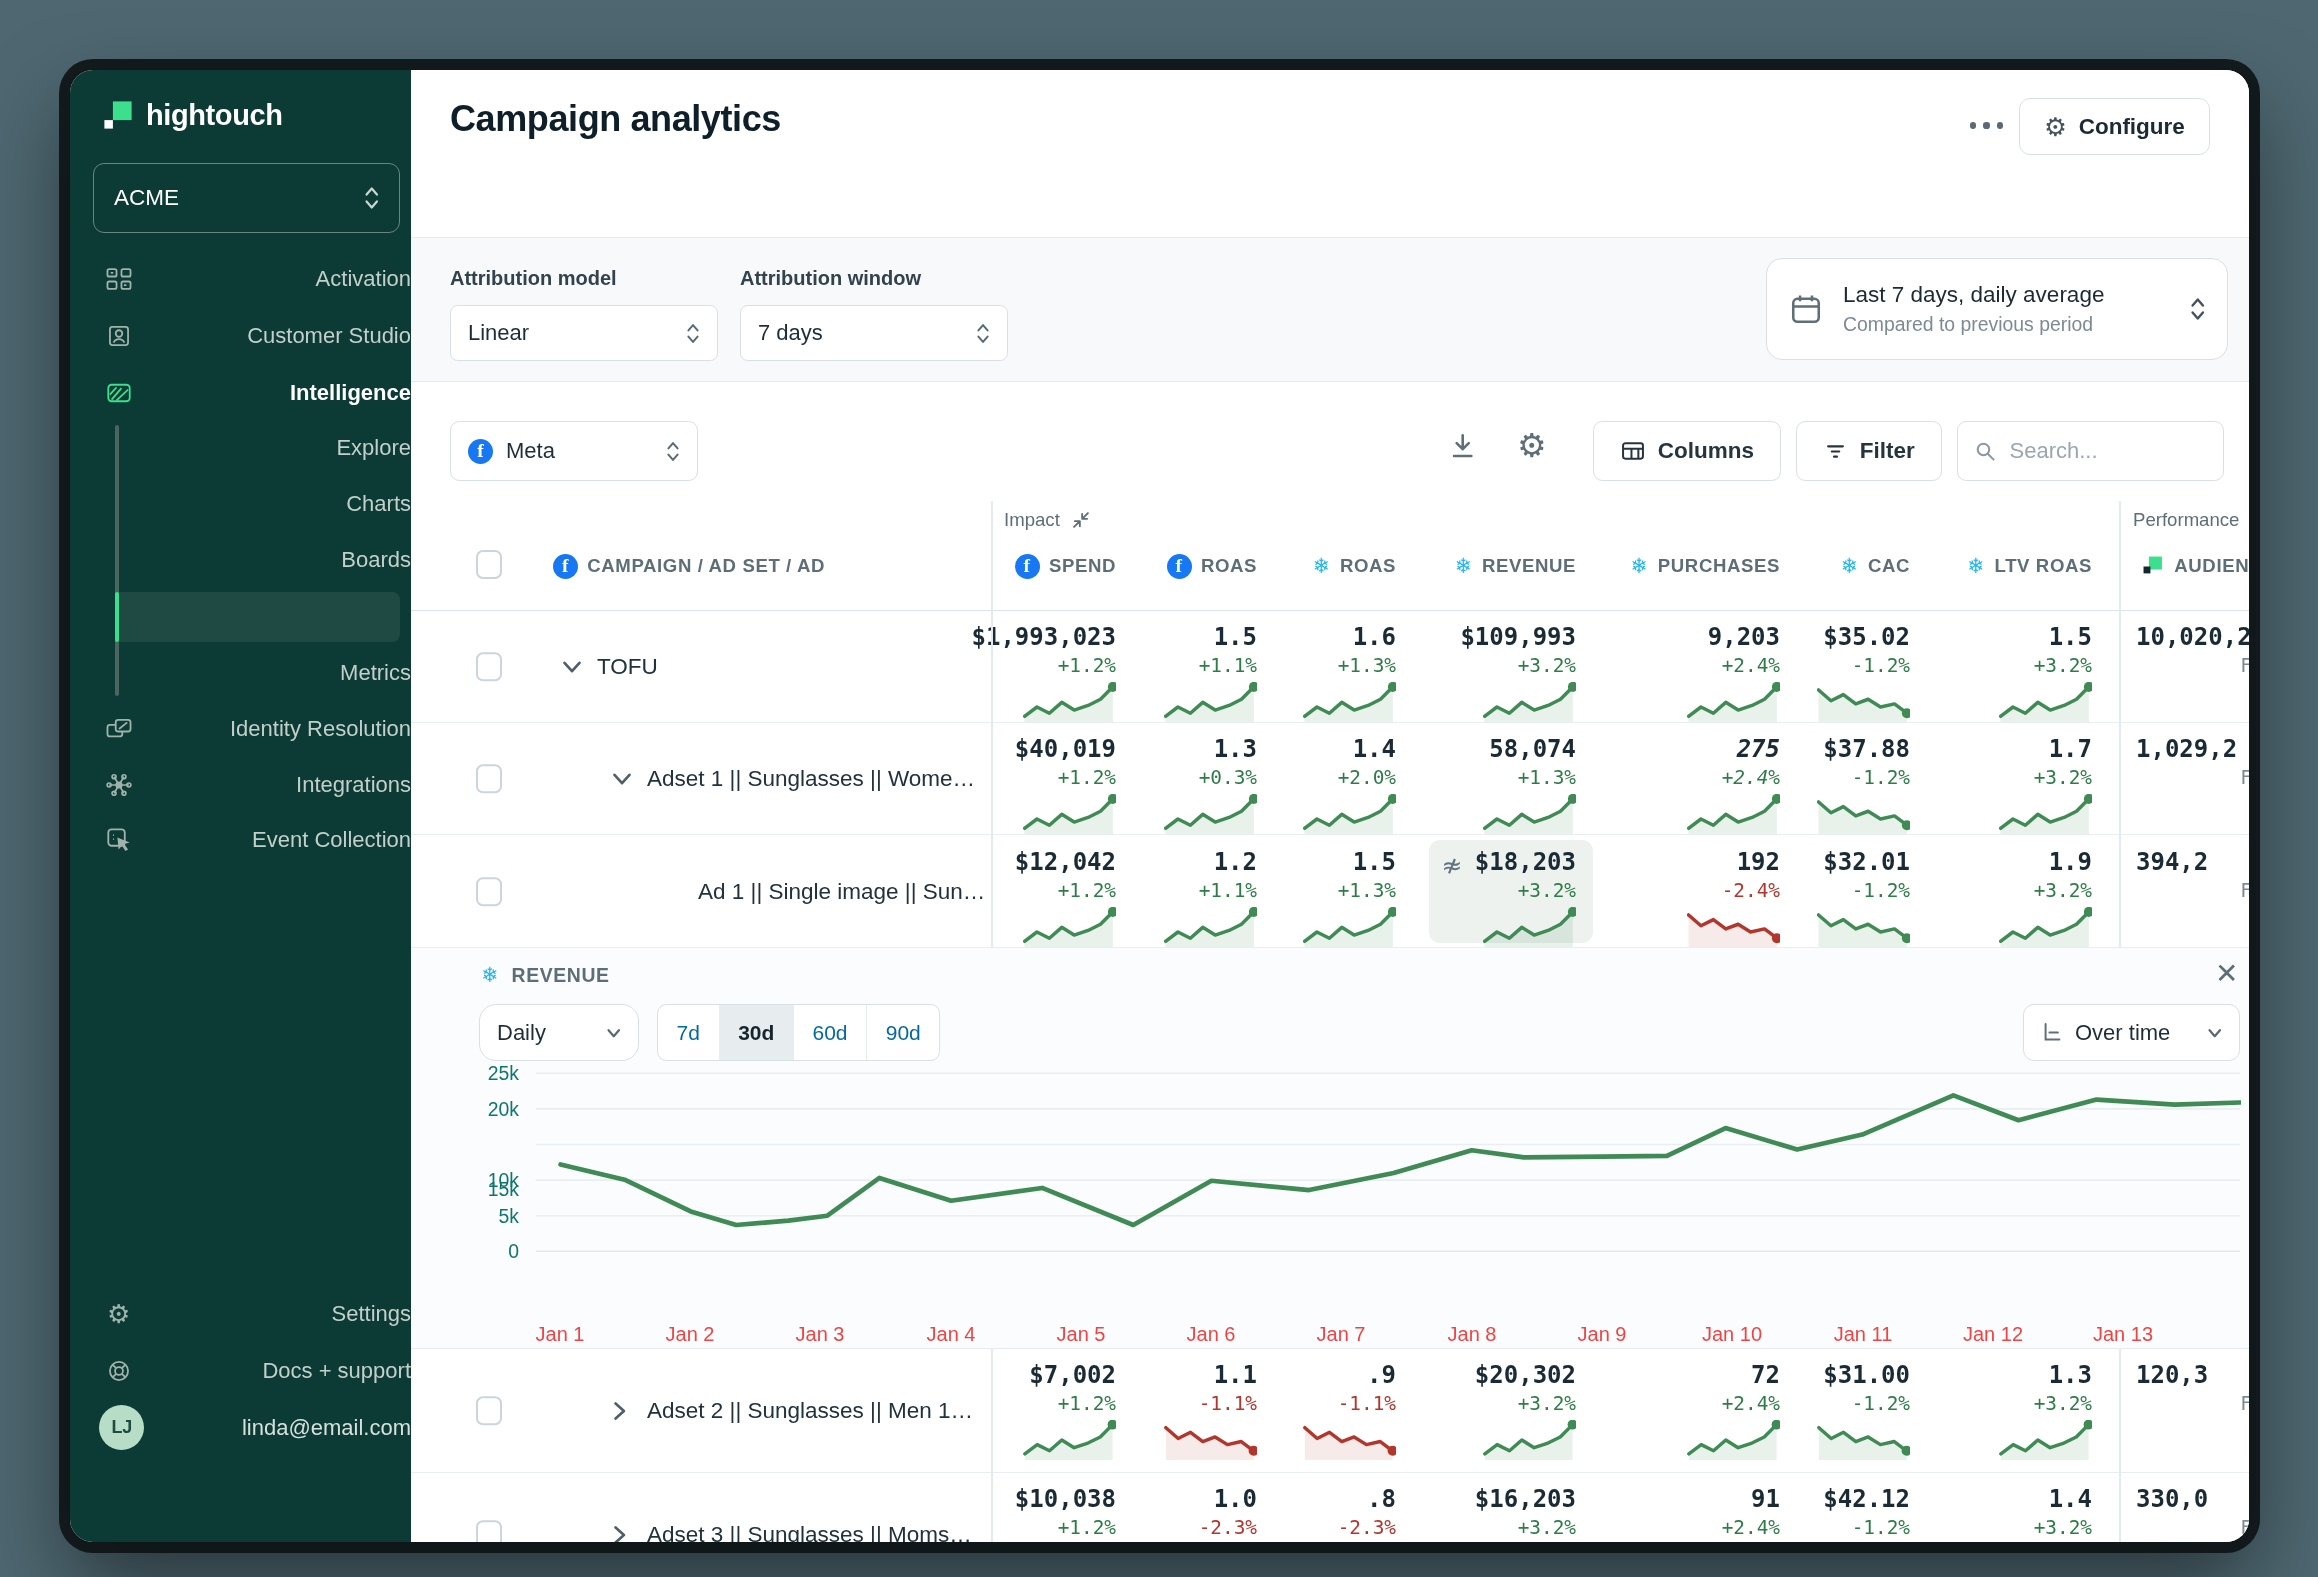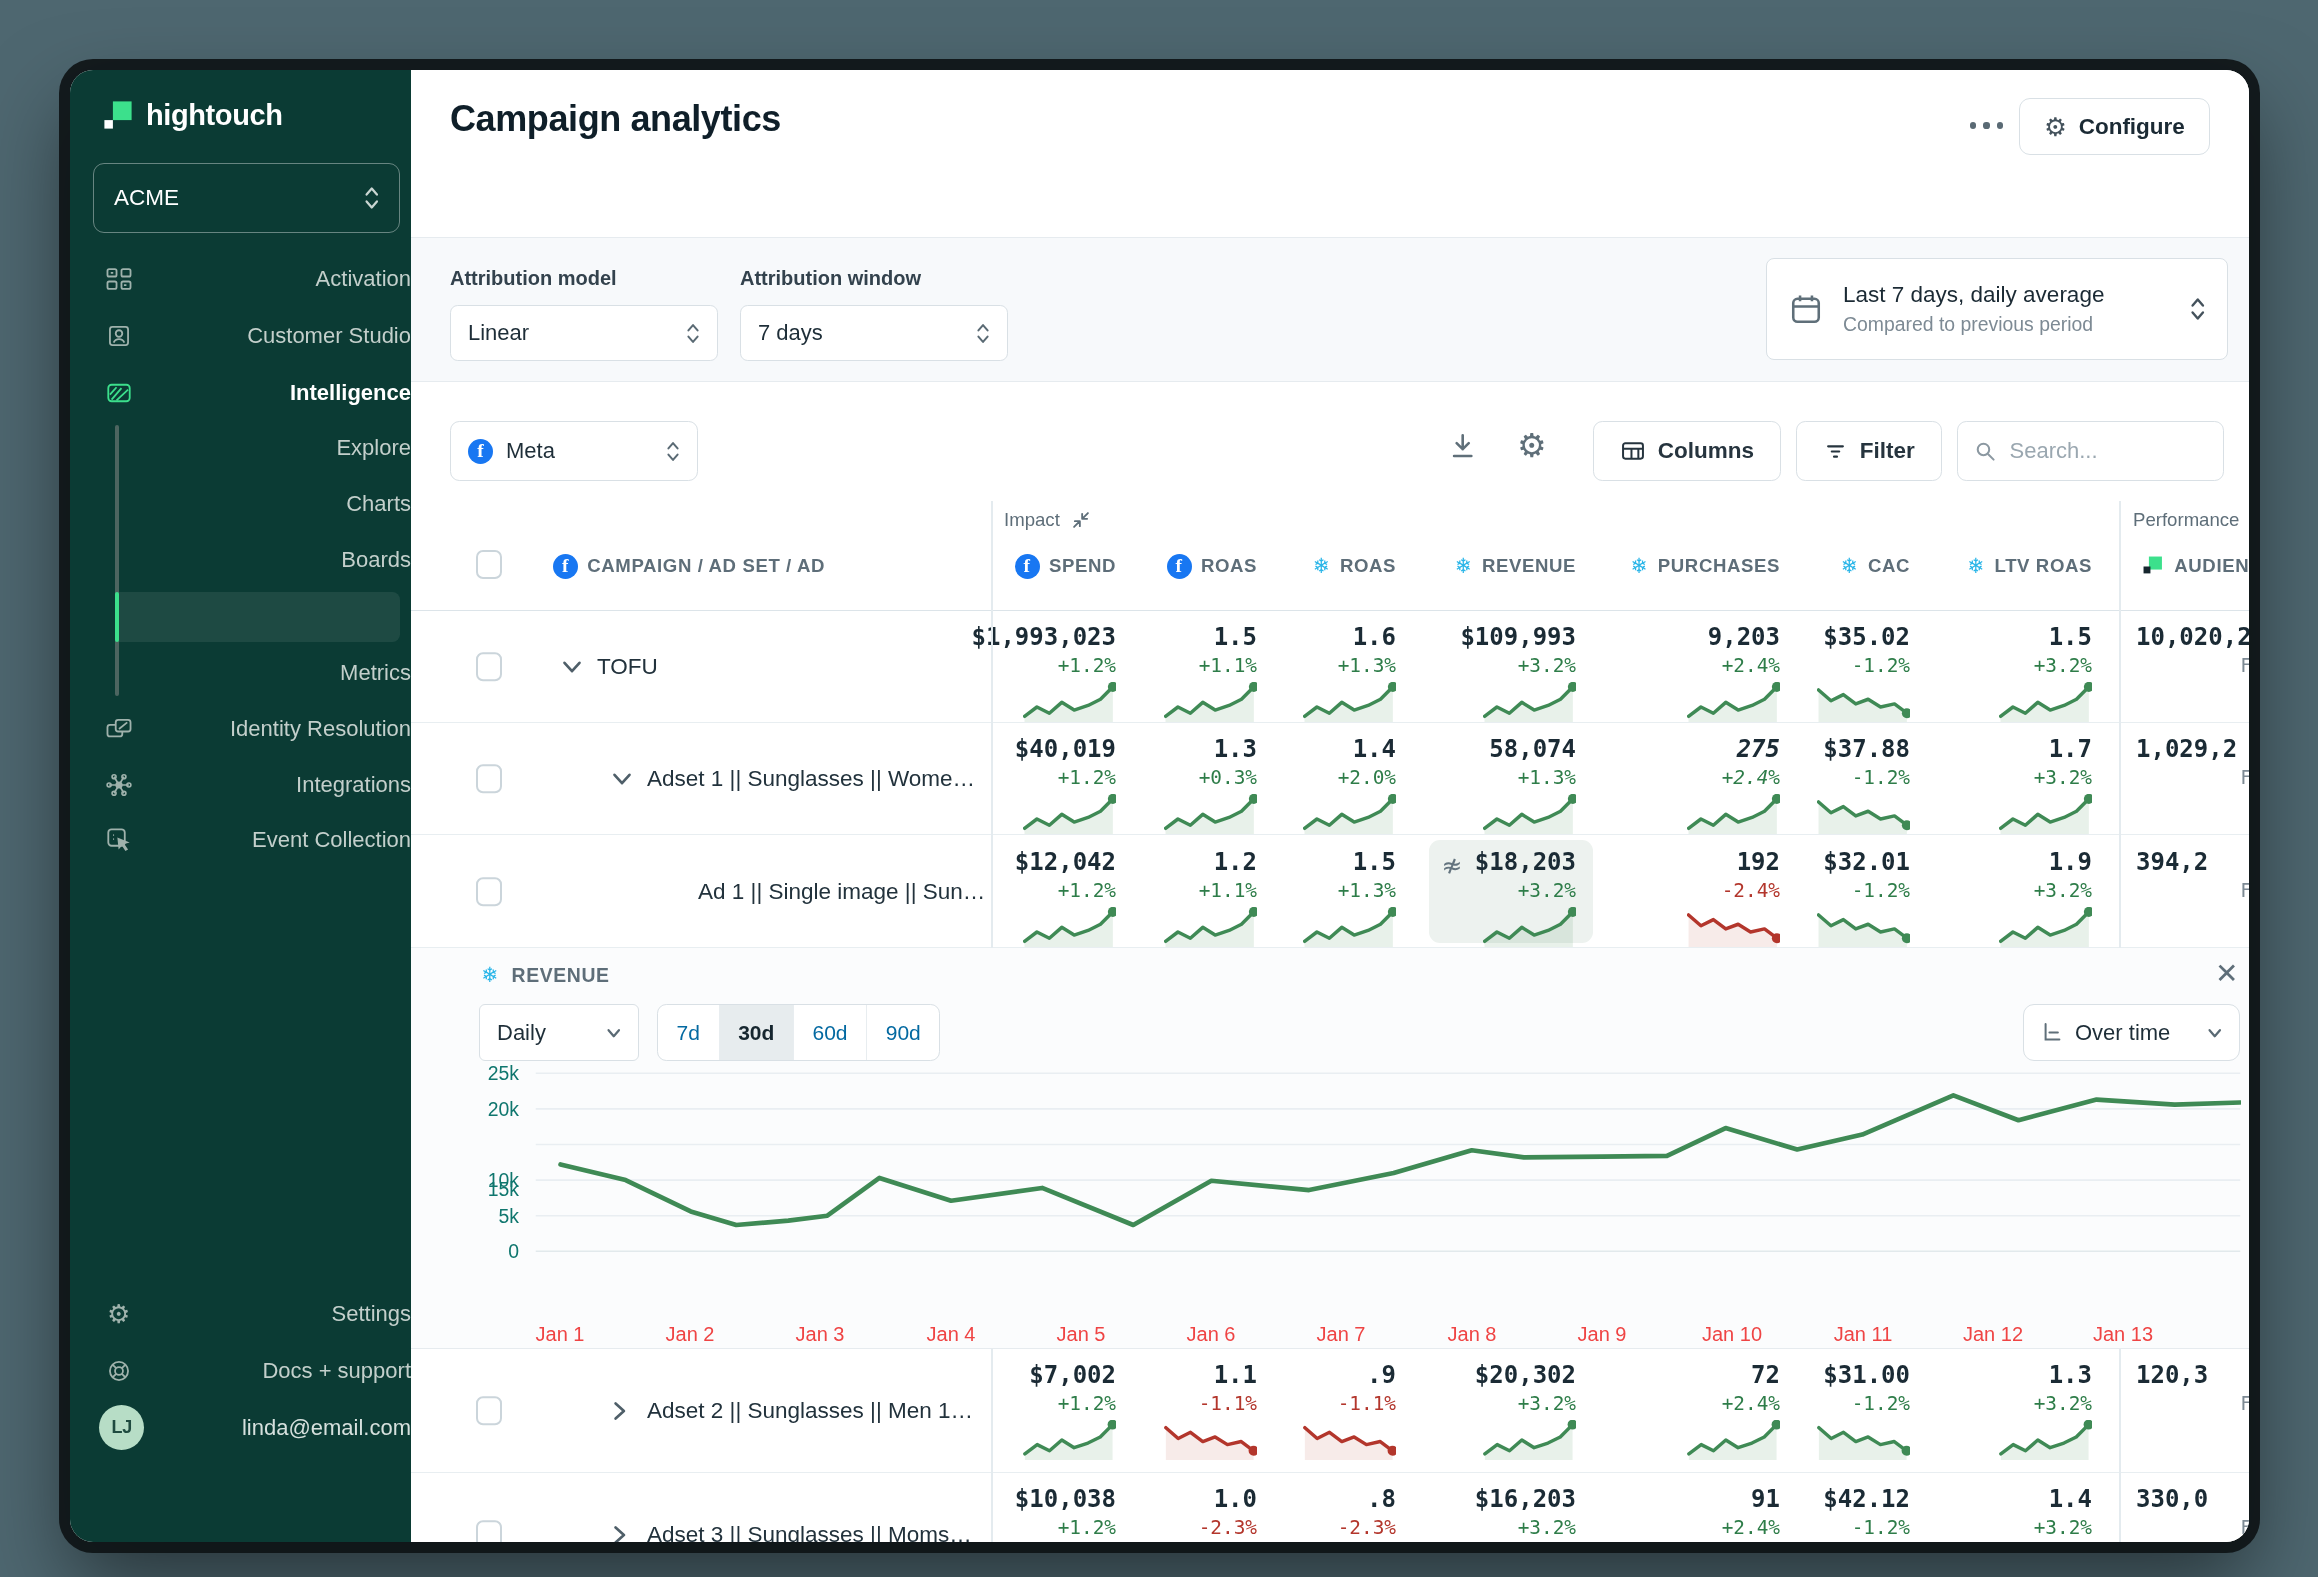--- a/index.html
+++ b/index.html
@@ -32,21 +32,21 @@
   .configure{position:absolute;left:1608px;top:28px;width:191px;height:57px;background:#fff;border:1.5px solid #D9E0E5;border-radius:11px;
     display:flex;align-items:center;justify-content:center;gap:11.6px;font-size:22.5px;font-weight:700;color:#1B2A34;cursor:pointer;}
   .configure .gearGlyph{font-size:25.6px;color:#44525C;font-weight:400;}
   
   #band{position:absolute;left:0;top:167px;width:100%;height:145px;background:#F7F9FB;border-top:1.5px solid #E6EBEF;border-bottom:1.5px solid #E6EBEF;box-sizing:border-box;}
   .bandlabel{position:absolute;top:29.4px;font-size:20px;font-weight:600;color:#33424D;}
   .select{background:#fff;border:1.5px solid #D9E0E5;border-radius:7.7px;display:flex;align-items:center;justify-content:space-between;
     padding:0 17px;box-sizing:border-box;font-size:22px;color:#1E2E38;cursor:pointer;}
   #sel-model{position:absolute;left:39px;top:67px;width:268px;height:56px;}
   #sel-window{position:absolute;left:329px;top:67px;width:268px;height:56px;}
-  .daterange{position:absolute;left:1355px;top:20px;width:462px;height:102px;background:#fff;border:1.5px solid #D9E0E5;border-radius:8px;
+  .daterange{position:absolute;left:1355px;top:20px;width:462px;height:102px;background:#fff;border:1.5px solid #D9E0E5;border-radius:16px;
     display:flex;align-items:center;padding:0 22px;box-sizing:border-box;gap:20px;cursor:pointer;}
   .daterange .txt{display:flex;flex-direction:column;gap:5.4px;}
   .daterange .t1{font-size:22.5px;color:#1B2A34;font-weight:500;}
   .daterange .t2{font-size:19.4px;color:#7D8A94;}
   .daterange .chv{margin-left:auto;}
   
   #toolbar{position:absolute;left:0;top:312px;width:100%;height:122px;background:#fff;}
   #sel-source{position:absolute;left:39px;top:39px;width:248px;height:60px;border-radius:9.3px;}
   #sel-source .srcl{display:flex;align-items:center;gap:13px;}
   .iconbtn{position:absolute;top:48px;border:none;background:transparent;cursor:pointer;color:#5F6F79;}
@@ -74,21 +74,21 @@
   .spark{margin-top:5.4px;}
   .aud{position:absolute;left:1725px;top:0;padding-top:12.4px;}
   .aud .sub{font-family:"DejaVu Sans Mono",monospace;font-size:19.4px;color:#7D8A94;margin-top:2.3px;width:116px;text-align:right;}
   .hl{position:absolute;background:#EDF2EF;border-radius:11px;}
   .hl .approx{position:absolute;left:12.4px;top:11px;font-size:25px;color:#64747F;font-family:"DejaVu Sans",sans-serif;}
   .vdiv{position:absolute;width:1.5px;background:#E4EBEF;}
   
   #panel{position:absolute;left:0;top:878px;width:100%;height:401px;background:#FBFCFD;border-bottom:1.5px solid #E6EBEF;box-sizing:border-box;}
   #panel .ptitle{position:absolute;left:70px;top:15.5px;display:flex;align-items:center;gap:12.4px;font-size:19.4px;font-weight:700;letter-spacing:0.6px;color:#5E6E79;}
   #panel .close{position:absolute;left:1798px;top:7.7px;font-size:28px;color:#5E6E79;background:none;border:none;cursor:pointer;font-family:"DejaVu Sans",sans-serif;}
-  #sel-gran{position:absolute;left:68px;top:56px;width:160px;height:57px;border-radius:6px;}
+  #sel-gran{position:absolute;left:68px;top:56px;width:160px;height:57px;border-radius:17px;}
   #seg{position:absolute;left:246px;top:56px;height:57px;background:#fff;border:1.5px solid #D9E0E5;border-radius:9.3px;display:flex;align-items:stretch;box-sizing:border-box;overflow:hidden;}
   .segitem{display:flex;align-items:center;justify-content:center;padding:0 18.6px;font-size:21px;color:#0369a1;cursor:pointer;border-left:1.5px solid #E8EDF0;}
   .segitem:first-child{border-left:none;}
   .segitem.active{background:#E7ECEE;font-weight:700;color:#16262F;}
   #sel-view{position:absolute;left:1612px;top:56px;width:217px;height:57px;border-radius:11px;gap:11px;justify-content:flex-start;}
   #sel-view .chv{margin-left:auto;}
   .ytick{position:absolute;left:43px;width:65px;text-align:right;font-size:19.4px;color:#0f766e;}
   .xtick{position:absolute;top:341px;width:108px;text-align:center;font-size:20px;color:#ef4444;white-space:nowrap;margin-top:34px;}
   svg{display:block;}
 </style>

